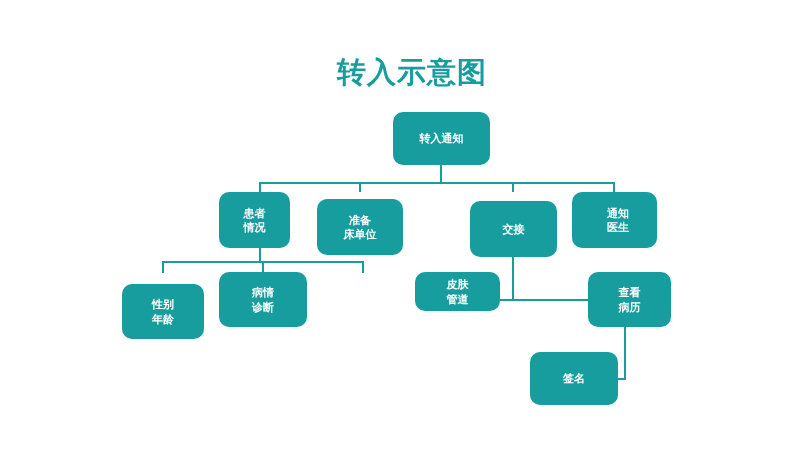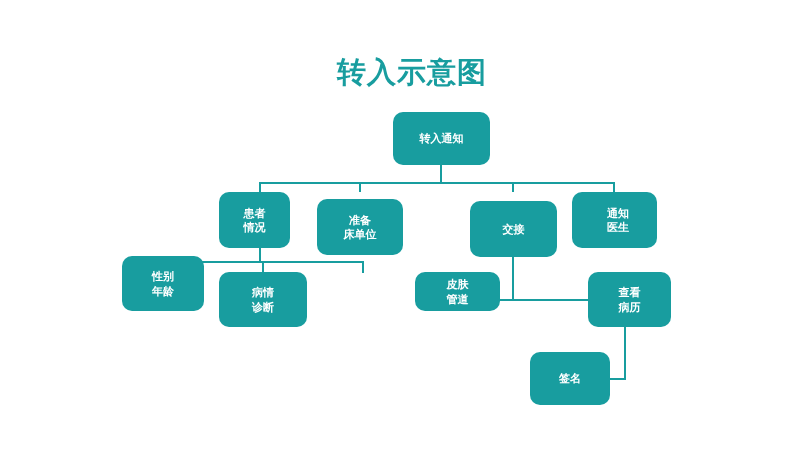--- a/index.html
+++ b/index.html
@@ -54,26 +54,26 @@
     position:absolute;
     height:2px;
     background:var(--accent);
   }
   
   .n-root     {left:393px; top:112px; width:97px; height:53px;}
   .n-patient  {left:219px; top:192px; width:71px; height:56px;}
   .n-bed      {left:317px; top:192px; width:86px; height:56px;margin-top:7px;}
   .n-handover {left:470px; top:201px; width:87px; height:56px;}
   .n-notify   {left:572px; top:192px; width:85px; height:56px;padding-left:7px;}
-  .n-gender   {left:122px; top:256px; width:82px; height:55px;}
+  .n-gender   {left:122px; top:284px; width:82px; height:55px;}
   .n-diagnosis{left:219px; top:272px; width:88px; height:55px;}
   .n-vitals   {left:317px; top:272px; width:94px; height:55px;}
   .n-skin     {left:415px; top:272px; width:85px; height:39px;}
   .n-records  {left:588px; top:272px; width:83px; height:55px;}
-  .n-sign     {left:530px; top:352px; width:80px; height:53px;}
+  .n-sign     {left:530px; top:352px; width:88px; height:53px;}
 </style>
 </head>
 <body>
 
 <div class="slide">
 
   <div class="diagram-title">转入示意图</div>
 
   <div class="vline" style="left:440px; top:165px; height:19px;"></div>
   <div class="hline" style="left:259px; top:182px; width:356px;"></div>

